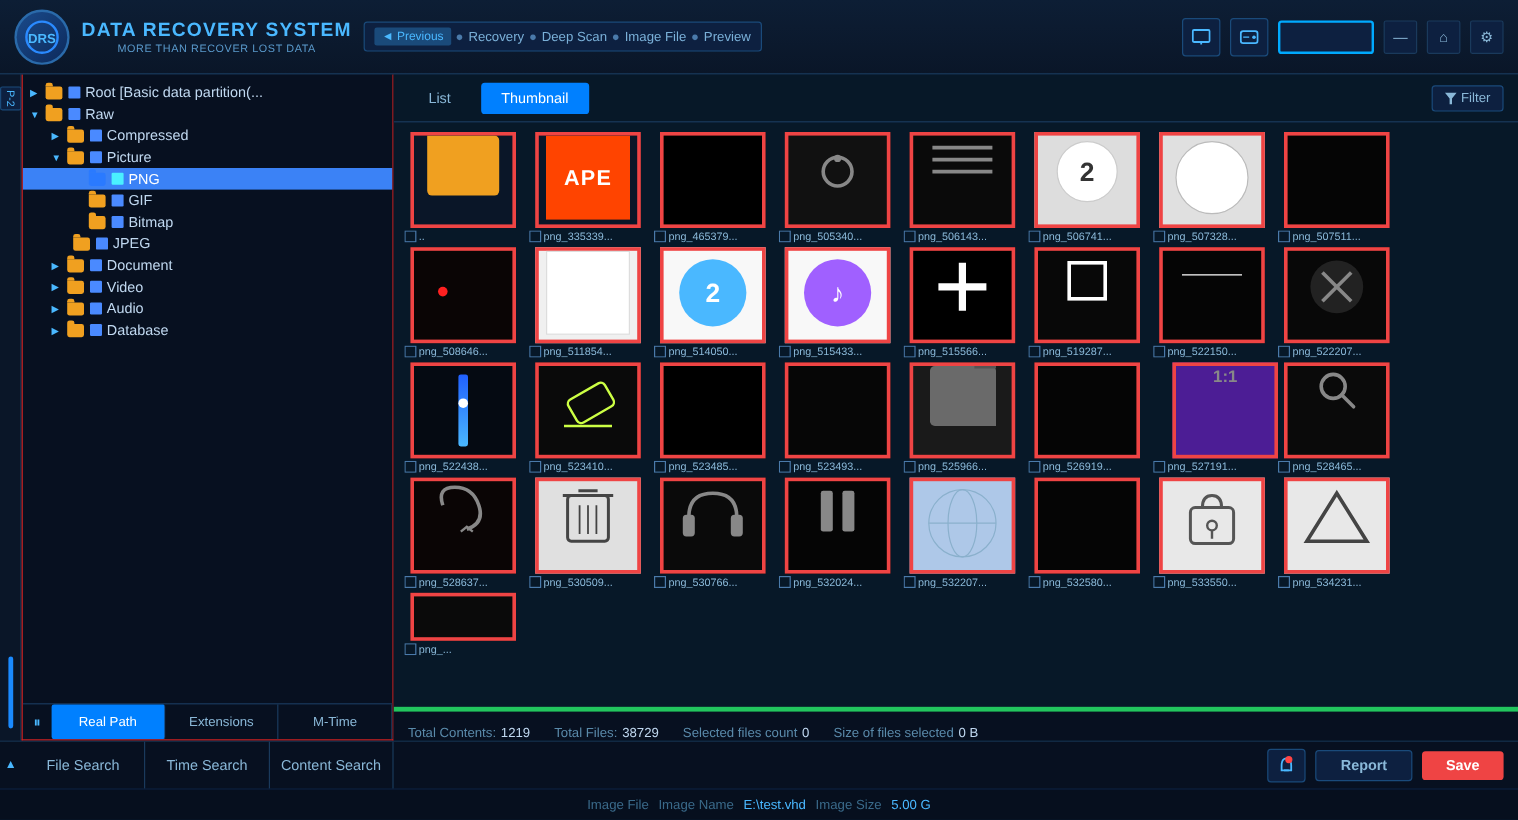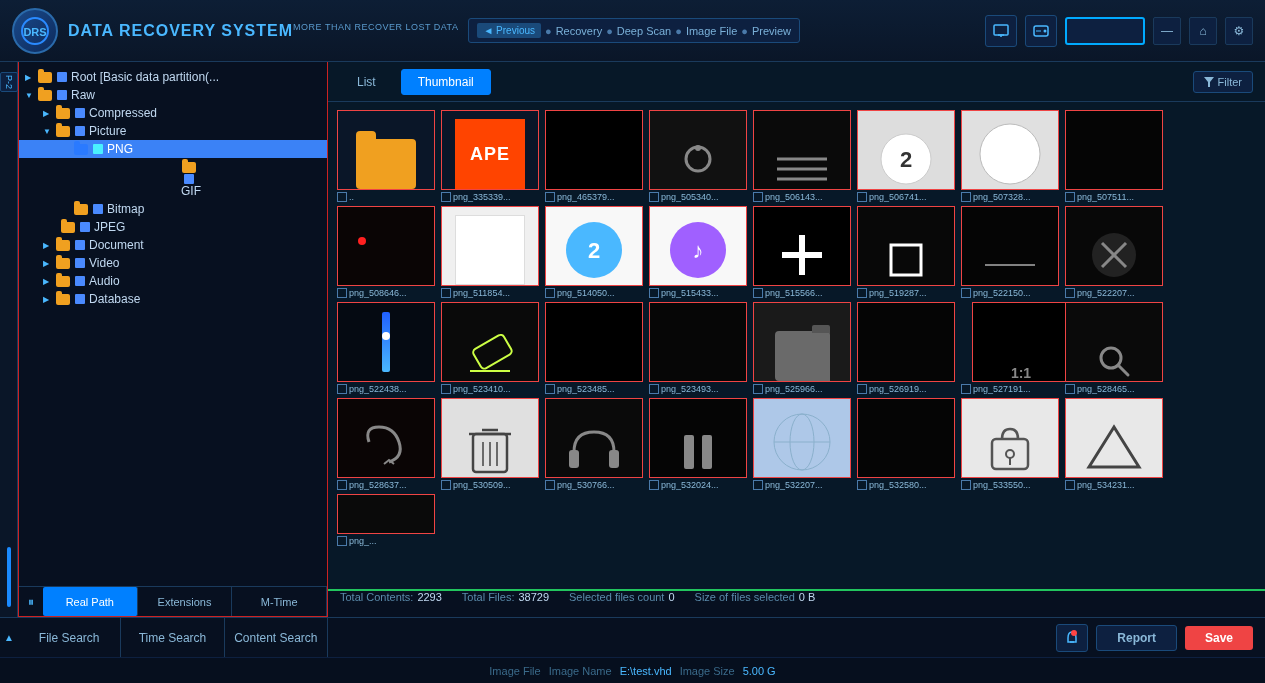--- a/index.html
+++ b/index.html
@@ -35,21 +35,21 @@
       border-radius: 50%;
       background: linear-gradient(135deg, #1a4a8a, #0d2a5c);
       border: 2px solid #2a6aaa;
       display: flex;
       align-items: center;
       justify-content: center;
       font-size: 14px;
       font-weight: bold;
       color: #4ab8ff;
     }
-    .logo-text-area { display: flex; }
+    .logo-text-area { display: flex; flex-direction: column; }
     .logo-title {
       font-size: 16px;
       font-weight: bold;
       color: #4ab8ff;
       letter-spacing: 1px;
     }
     .logo-subtitle { font-size: 9px; color: #5a9acc; letter-spacing: 0.5px; text-align: center; }
 
     .breadcrumb-nav {
       display: flex;
@@ -314,26 +314,26 @@
     }
 
     .thumb-item {
       display: flex;
       flex-direction: column;
       align-items: center;
       width: 100px;
       cursor: pointer;
     }
     .thumb-img {
-      width: 98px;
+      width: 88px;
       height: 80px;
       background: #0a1628;
-      border: 1px solid #ef4444;
-      display: flex;
-      align-items: flex-end;
+      border: 3px solid #ef4444;
+      display: flex;
+      align-items: flex-start;
       justify-content: center;
       overflow: hidden;
       position: relative;
     }
     .thumb-label {
       font-size: 9px;
       color: #8ab8d8;
       text-align: center;
       margin-top: 2px;
       white-space: nowrap;
@@ -349,23 +349,23 @@
       height: 10px;
       border: 1px solid #4a7aaa;
       background: #071828;
       flex-shrink: 0;
     }
 
     
     .status-bar {
       height: 28px;
       background: #071020;
-      border-top: 2px solid #22c55e;
-      display: flex;
-      align-items: flex-start;
+      border-top: 4px solid #22c55e;
+      display: flex;
+      align-items: flex-end;
       padding: 0 12px;
       gap: 20px;
       font-size: 11px;
       color: #8ab8d8;
     }
     .status-item { display: flex; gap: 4px; }
     .status-label { color: #5a8aaa; }
     .status-value { color: #c0d8f0; }
 
     
@@ -582,21 +582,21 @@
 
       <div class="tree-item selected" style="padding-left:42px;">
         <span class="tree-arrow" style="color:white;"></span>
         <span class="tree-icon">
             <div class="folder-icon blue"></div>
           </span>
         <span class="small-square" style="margin-right:4px;background:#4af0ff;"></span>
         <span class="tree-label">PNG</span>
       </div>
 
-      <div class="tree-item" style="padding-left:42px;flex-direction:column;">
+      <div class="tree-item" style="padding-left:42px;">
         <span class="tree-arrow"></span>
         <span class="tree-icon">
             <div class="folder-icon"></div>
           </span>
         <span class="small-square" style="margin-right:4px;"></span>
         <span class="tree-label">GIF</span>
       </div>
 
       <div class="tree-item" style="padding-left:42px;">
         <span class="tree-arrow"></span>
@@ -924,21 +924,21 @@
 
         <div class="thumb-item">
           <div class="thumb-img" style="background:#050505;"></div>
           <div class="thumb-label">
             <div class="thumb-checkbox"></div>
             <span>png_526919...</span>
           </div>
         </div>
 
         <div class="thumb-item">
-          <div class="thumb-img" style="background:#000000;margin-left:22px;">
+          <div class="thumb-img" style="background:#4c1d95;margin-left:22px;">
             <div style="font-size:14px;color:#888;font-weight:bold;">1:1</div>
           </div>
           <div class="thumb-label">
             <div class="thumb-checkbox"></div>
             <span>png_527191...</span>
           </div>
         </div>
 
         <div class="thumb-item">
           <div class="thumb-img" style="background:#0a0a0a;">
@@ -1071,21 +1071,21 @@
             <span>png_...</span>
           </div>
         </div>
       </div>
 
     </div>
 
     <div class="status-bar">
       <div class="status-item">
         <span class="status-label">Total Contents:</span>
-        <span class="status-value">2293</span>
+        <span class="status-value">1219</span>
       </div>
       <div class="status-item">
         <span class="status-label">Total Files:</span>
         <span class="status-value">38729</span>
       </div>
       <div class="status-item">
         <span class="status-label">Selected files count</span>
         <span class="status-value">0</span>
       </div>
       <div class="status-item">

